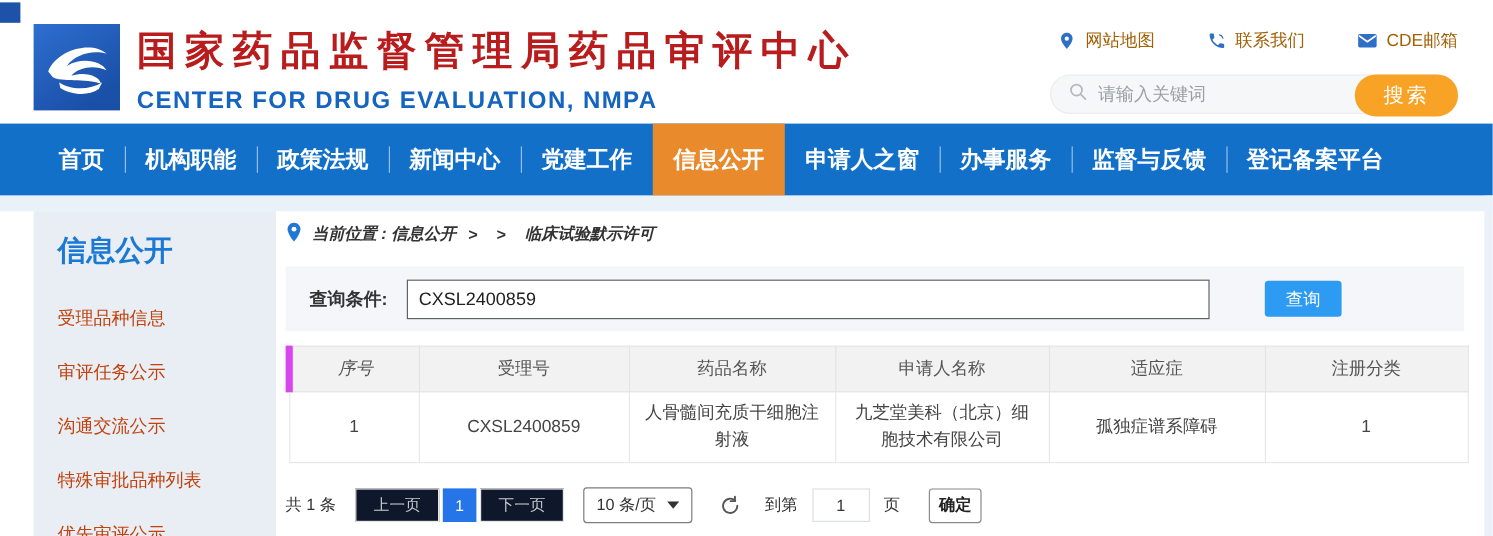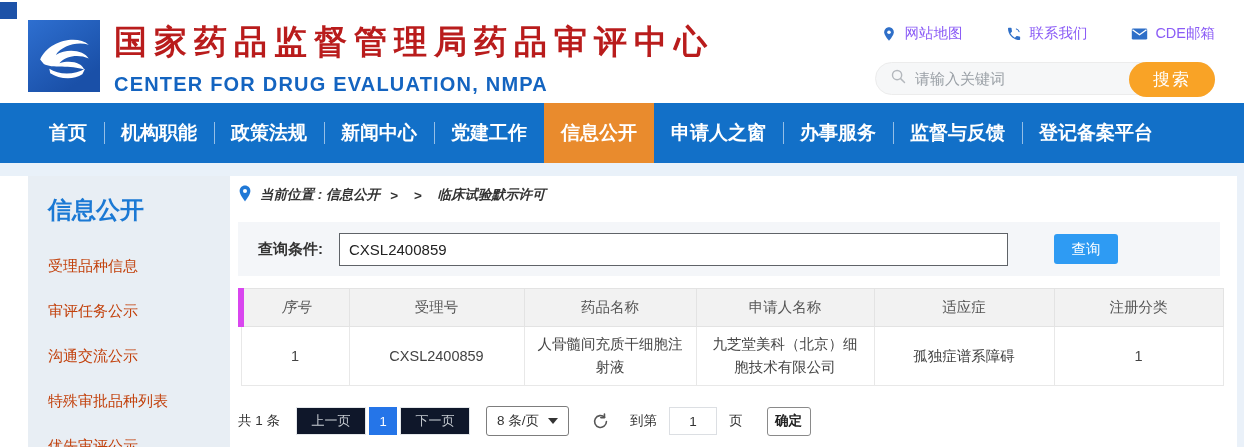--- a/index.html
+++ b/index.html
@@ -9,21 +9,21 @@
 
   
   .corner-square { position:absolute; left:0; top:2px; width:17px; height:17px; background:#1d52a8; }
   .logo-box { position:absolute; left:28px; top:20px; width:72px; height:72px;
     background:linear-gradient(145deg,#2e6fd0 0%,#1a50a8 80%); display:flex; align-items:center; justify-content:center; }
   .title-block { position:absolute; left:114px; top:20px; }
   .site-title { font-size:33px; font-weight:bold; color:#b91c1c; letter-spacing:7px; white-space:nowrap; }
   .site-subtitle { margin-top:8px; font-size:20px; font-weight:bold; color:#1464c0; letter-spacing:1.2px; white-space:nowrap; }
 
   .quick-links { position:absolute; top:24px; right:29px; display:flex; gap:44px; }
-  .quick-link { display:flex; align-items:center; gap:7px; font-size:14.5px; color:#8b5cf6; cursor:pointer; white-space:nowrap;justify-content:space-between; }
+  .quick-link { display:flex; align-items:center; gap:7px; font-size:14.5px; color:#a16207; cursor:pointer; white-space:nowrap;justify-content:space-between; }
   .quick-link svg { display:block; }
 
   .search-bar { position:absolute; top:62px; left:875px; width:340px; height:33px;
     background:#f6f7f8; border:1px solid #ececec; border-radius:17px; display:flex; align-items:center; padding-left:14px; }
   .search-bar .mag { margin-right:8px; }
   .search-input { flex:1; border:none; outline:none; background:transparent; font-size:15px; color:#333;
     font-family:"Liberation Sans","DejaVu Sans",sans-serif; }
   .search-input::placeholder { color:#9aa0a6; }
   .search-btn { position:absolute; right:-1px; top:-1px; width:86px; height:35px; background:#f9a326;
     border:none; border-radius:17.5px; color:#fff; font-size:17px; cursor:pointer; letter-spacing:2px;
@@ -227,21 +227,21 @@
         </tr>
       </tbody>
     </table>
 
     <div class="pagination">
       <span class="pg-total">共 1 条</span>
       <div class="pg-btn">上一页</div>
       <div class="pg-page">1</div>
       <div class="pg-btn">下一页</div>
       <div class="pg-size">
-        <span>8 条/页</span>
+        <span>10 条/页</span>
         <span class="caret-down"></span>
       </div>
       <span class="pg-refresh">
         <svg width="19" height="19" viewBox="0 0 24 24">
             <path d="M19.5 12a7.5 7.5 0 1 1-2.2-5.3" stroke="#555" stroke-width="2" fill="none" stroke-linecap="round"></path>
             <path d="M17 2.5v4.6h-4.6" stroke="#555" stroke-width="2" fill="none" stroke-linecap="round" stroke-linejoin="round"></path>
           </svg>
       </span>
       <span class="pg-goto-label">到第</span>
       <input class="pg-goto-input" type="text" value="1" style="">

